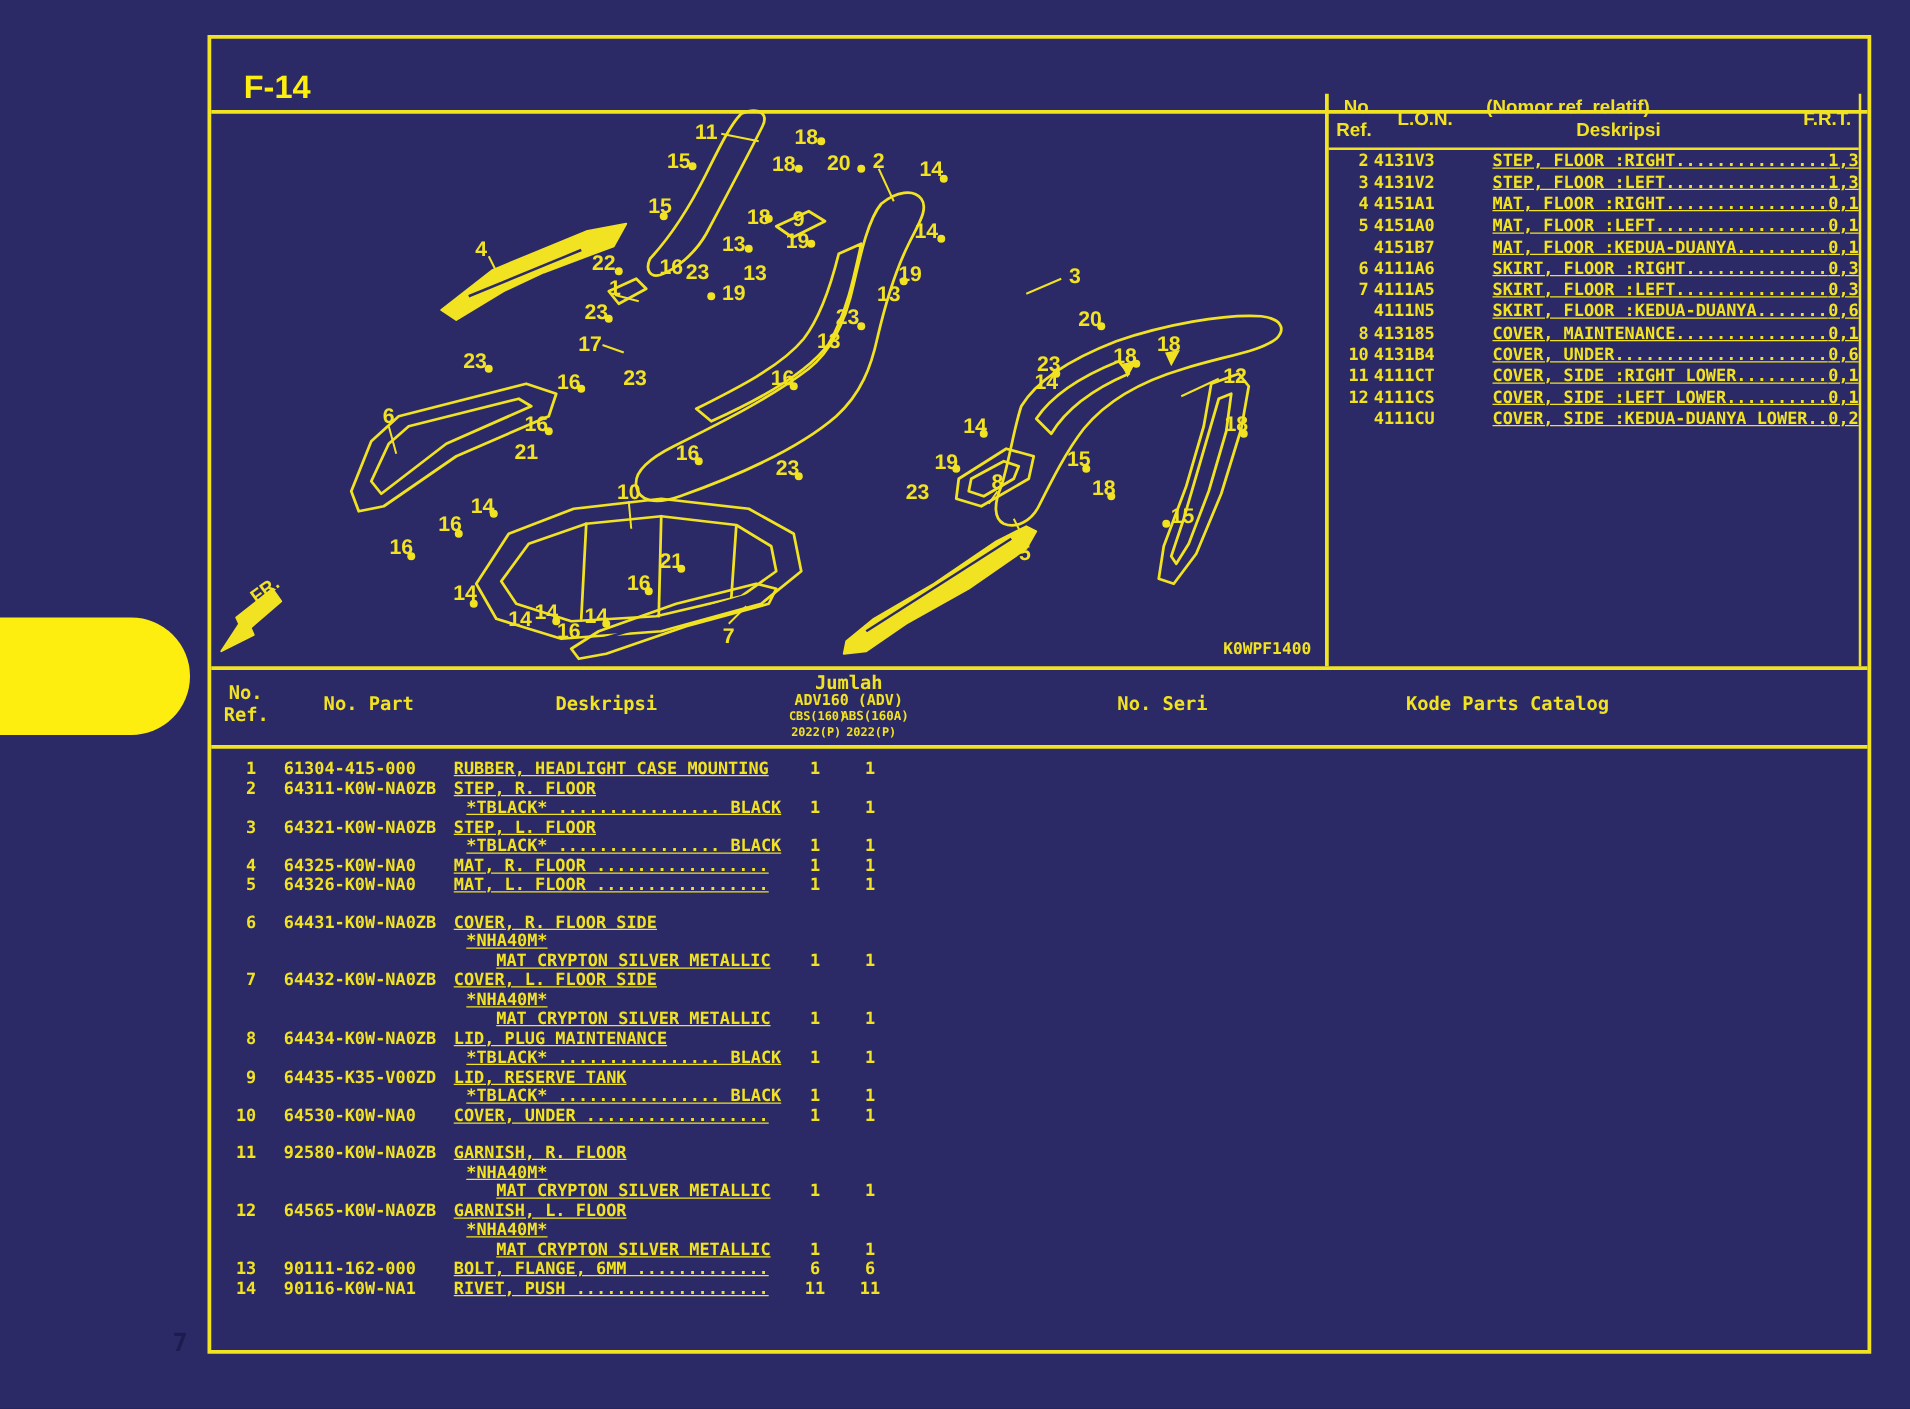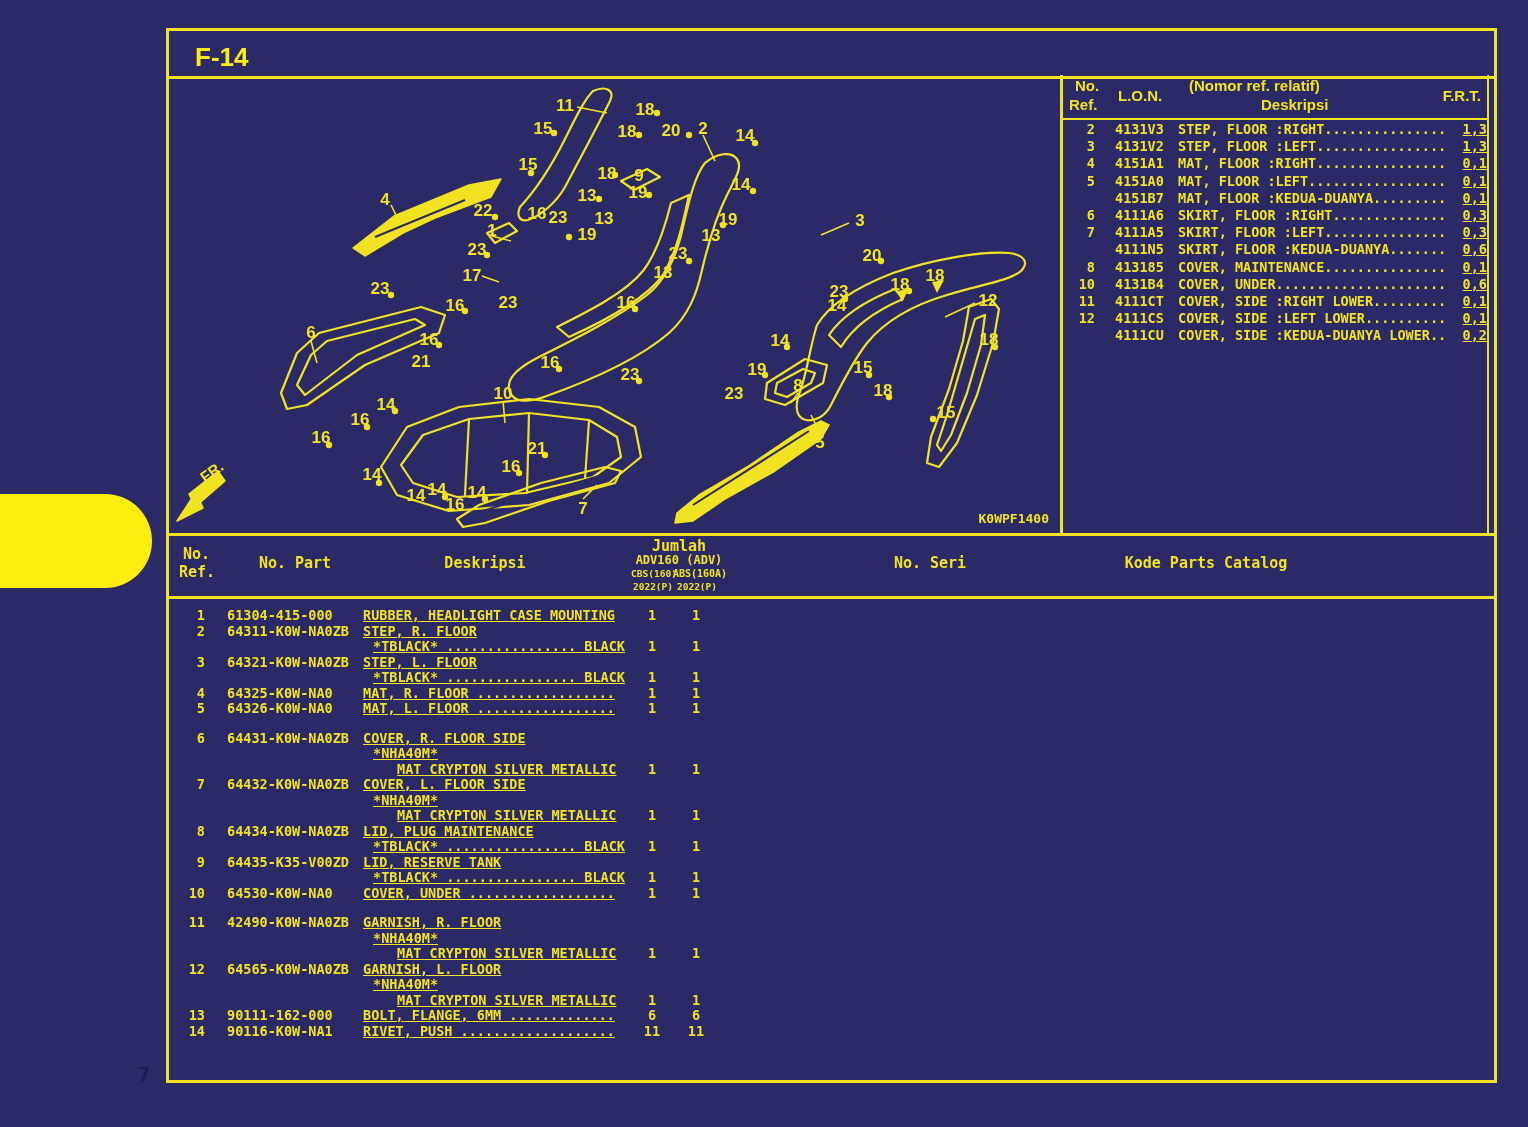--- a/index.html
+++ b/index.html
@@ -3,21 +3,21 @@
 <meta charset="utf-8">
 <style>
   :root{ --y:#f2e322; --y2:#fdee10; --bg:#2b2a67; }
   html,body{margin:0;padding:0;background:#232258;}
   #stage{position:relative;width:1528px;height:1127px;background:var(--bg);overflow:hidden;
          font-family:"DejaVu Sans Mono",monospace;color:var(--y);}
   
   #panel{position:absolute;left:166px;top:28px;width:1325px;height:1049px;
          border:3px solid var(--y);background:var(--bg);}
   
-  #titlebar{position:absolute;left:0;top:4px;right:0;height:41px;border-bottom:3px solid var(--y);padding-left:37px;}
+  #titlebar{position:absolute;left:0;top:16px;right:0;height:41px;border-bottom:3px solid var(--y);padding-left:37px;}
   #pagecode{position:absolute;left:26px;top:7px;font:bold 26px "Liberation Sans",sans-serif;color:var(--y2);}
   #ptitle{position:absolute;left:0;right:434px;top:7px;text-align:center;
           font:bold 26px "Liberation Sans",sans-serif;color:var(--y2);letter-spacing:.5px;}
   
   #diagram{position:absolute;left:0;top:44px;width:891px;height:458px;}
   #diagram svg{display:block}
   .p{fill:none;stroke:var(--y);stroke-width:2.2;stroke-linejoin:round;stroke-linecap:round;}
   .pf{fill:var(--y);stroke:var(--y);stroke-width:1.5;stroke-linejoin:round;}
   .in{fill:none;stroke:var(--bg);stroke-width:2;}
   .ld{stroke:var(--y);stroke-width:1.6;}
@@ -27,22 +27,22 @@
   .frlab{fill:var(--y);font:bold 15px "Liberation Sans",sans-serif;}
   
   #reftable{position:absolute;left:891px;top:44px;width:424px;height:458px;
             border-left:3px solid var(--y);border-right:2px solid var(--y);}
   #refhead{position:absolute;left:0;top:0;right:0;height:43px;border-bottom:2px solid var(--y);
            font:bold 15px "Liberation Sans",sans-serif;}
   #refhead span{position:absolute;white-space:nowrap;}
   #refrows{position:absolute;left:0;top:46px;right:0;}
   .rrow{position:relative;height:17.2px;font:bold 13.5px "DejaVu Sans Mono",monospace;white-space:nowrap;}
   .rrow .rf{position:absolute;left:0;width:32px;text-align:right;}
-  .rrow .lo{position:absolute;left:52px;}
-  .rrow .de{position:absolute;left:115px;}
+  .rrow .lo{position:absolute;left:36px;}
+  .rrow .de{position:absolute;left:131px;text-decoration:underline;}
   .rrow .fr{position:absolute;right:0;width:40px;text-align:right;text-decoration:underline;}
   
   #bhead{position:absolute;left:0;right:0;top:502px;height:60px;
          border-top:3px solid var(--y);border-bottom:3px solid var(--y);
          font:bold 15px "DejaVu Sans Mono",monospace;}
   #bhead span{position:absolute;white-space:nowrap;}
   .h-ctr{transform:translateX(-50%);}
   
   #bbody{position:absolute;left:0;right:0;top:568px;bottom:0;padding-top:8px;overflow:hidden;}
   .bline{position:relative;height:15.5px;font:bold 13.5px "DejaVu Sans Mono",monospace;white-space:nowrap;}
@@ -432,21 +432,21 @@
         <div class="bline">
           <span class="rf">10</span>
           <span class="pn">64530-K0W-NA0</span>
           <span class="ds">COVER, UNDER ..................</span>
           <span class="q1">1</span>
           <span class="q2">1</span>
         </div>
         <div class="bgap"></div>
         <div class="bline">
           <span class="rf">11</span>
-          <span class="pn">42490-K0W-NA0ZB</span>
+          <span class="pn">92580-K0W-NA0ZB</span>
           <span class="ds">GARNISH, R. FLOOR</span>
         </div>
         <div class="bline">
           <span class="ds i1">*NHA40M*</span>
         </div>
         <div class="bline">
           <span class="ds i2">MAT CRYPTON SILVER METALLIC</span>
           <span class="q1">1</span>
           <span class="q2">1</span>
         </div>

